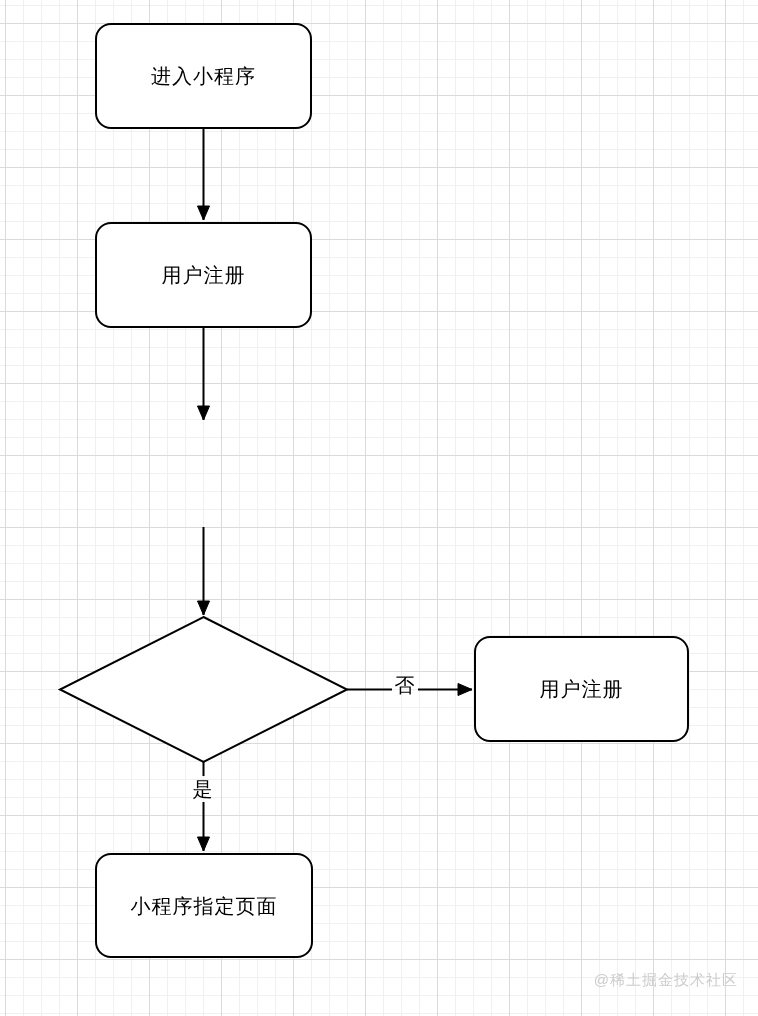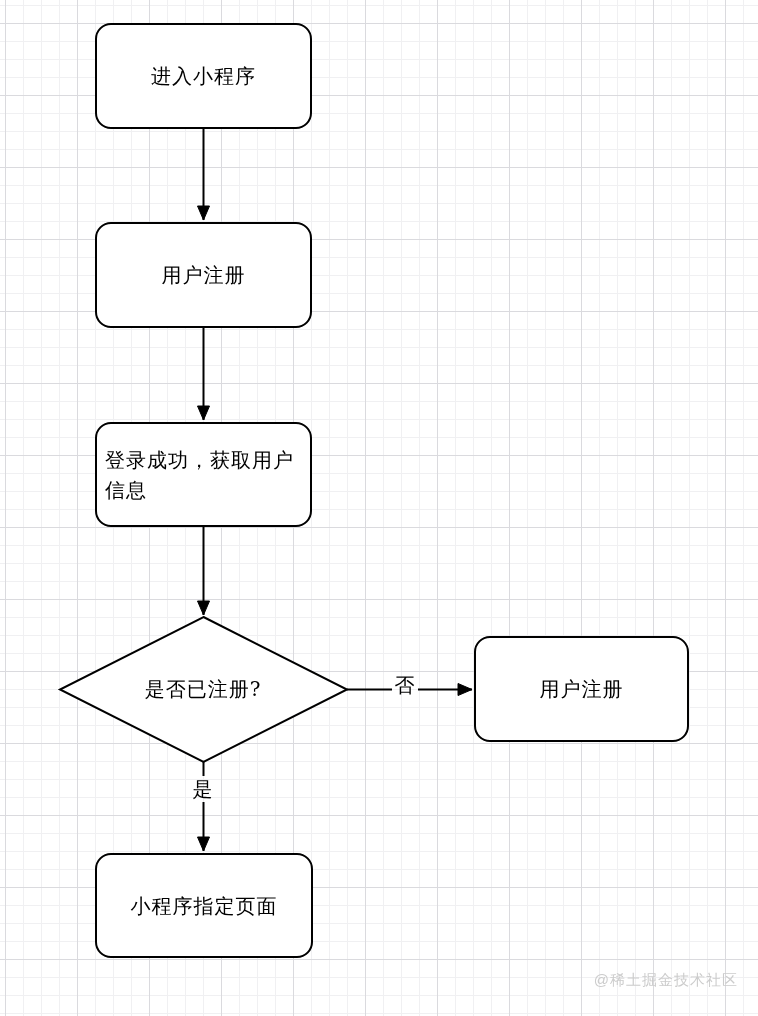--- a/index.html
+++ b/index.html
@@ -102,25 +102,21 @@
   </svg>
 
   <div class="node" style="left:95px; top:23px; width:217px; height:106px;">
     <span>进入小程序</span>
   </div>
 
   <div class="node" style="left:95px; top:222px; width:217px; height:106px;">
     <span>用户注册</span>
   </div>
 
-  <div class="node" style="left:95px; top:422px; width:217px; height:105px;">
-    <span>登录成功，获取用户信息</span>
-  </div>
 
-  <div class="floating-label" style="left:103px; top:677px; width:200px;">是否已注册?</div>
 
   <div class="node" style="left:474px; top:636px; width:215px; height:106px;">
     <span>用户注册</span>
   </div>
 
   <div class="node" style="left:95px; top:853px; width:218px; height:105px;">
     <span>小程序指定页面</span>
   </div>
 
   <div class="floating-label" style="left:391px; top:673px; width:28px;">否</div>

